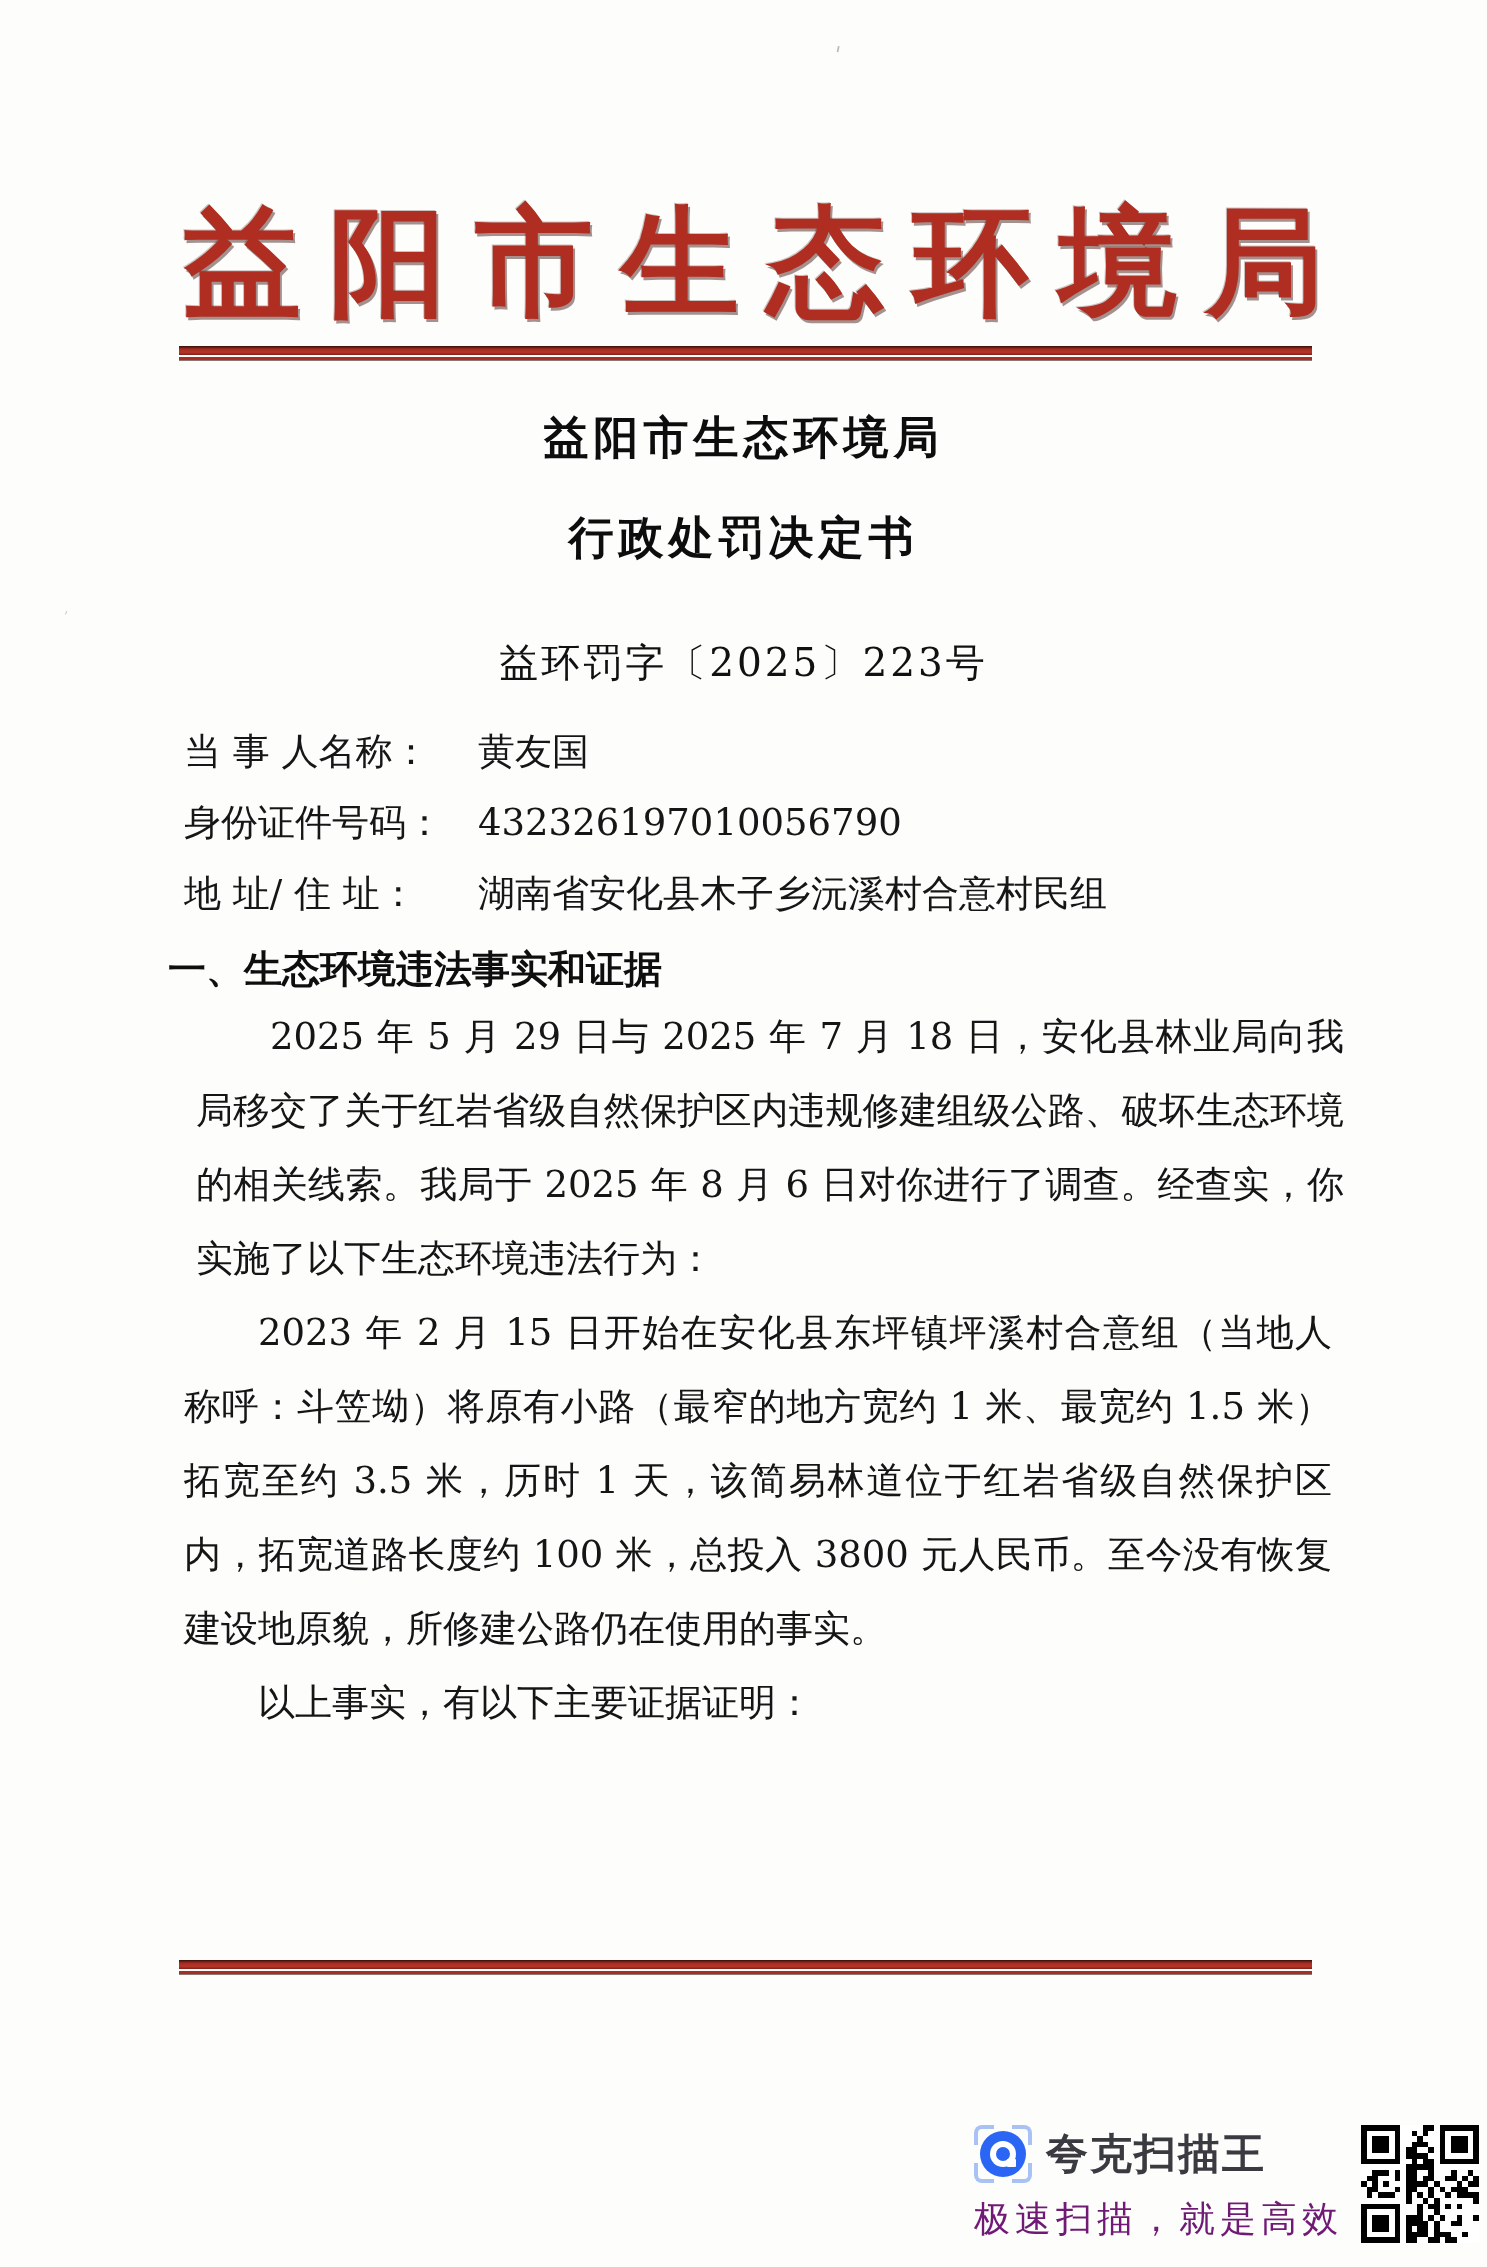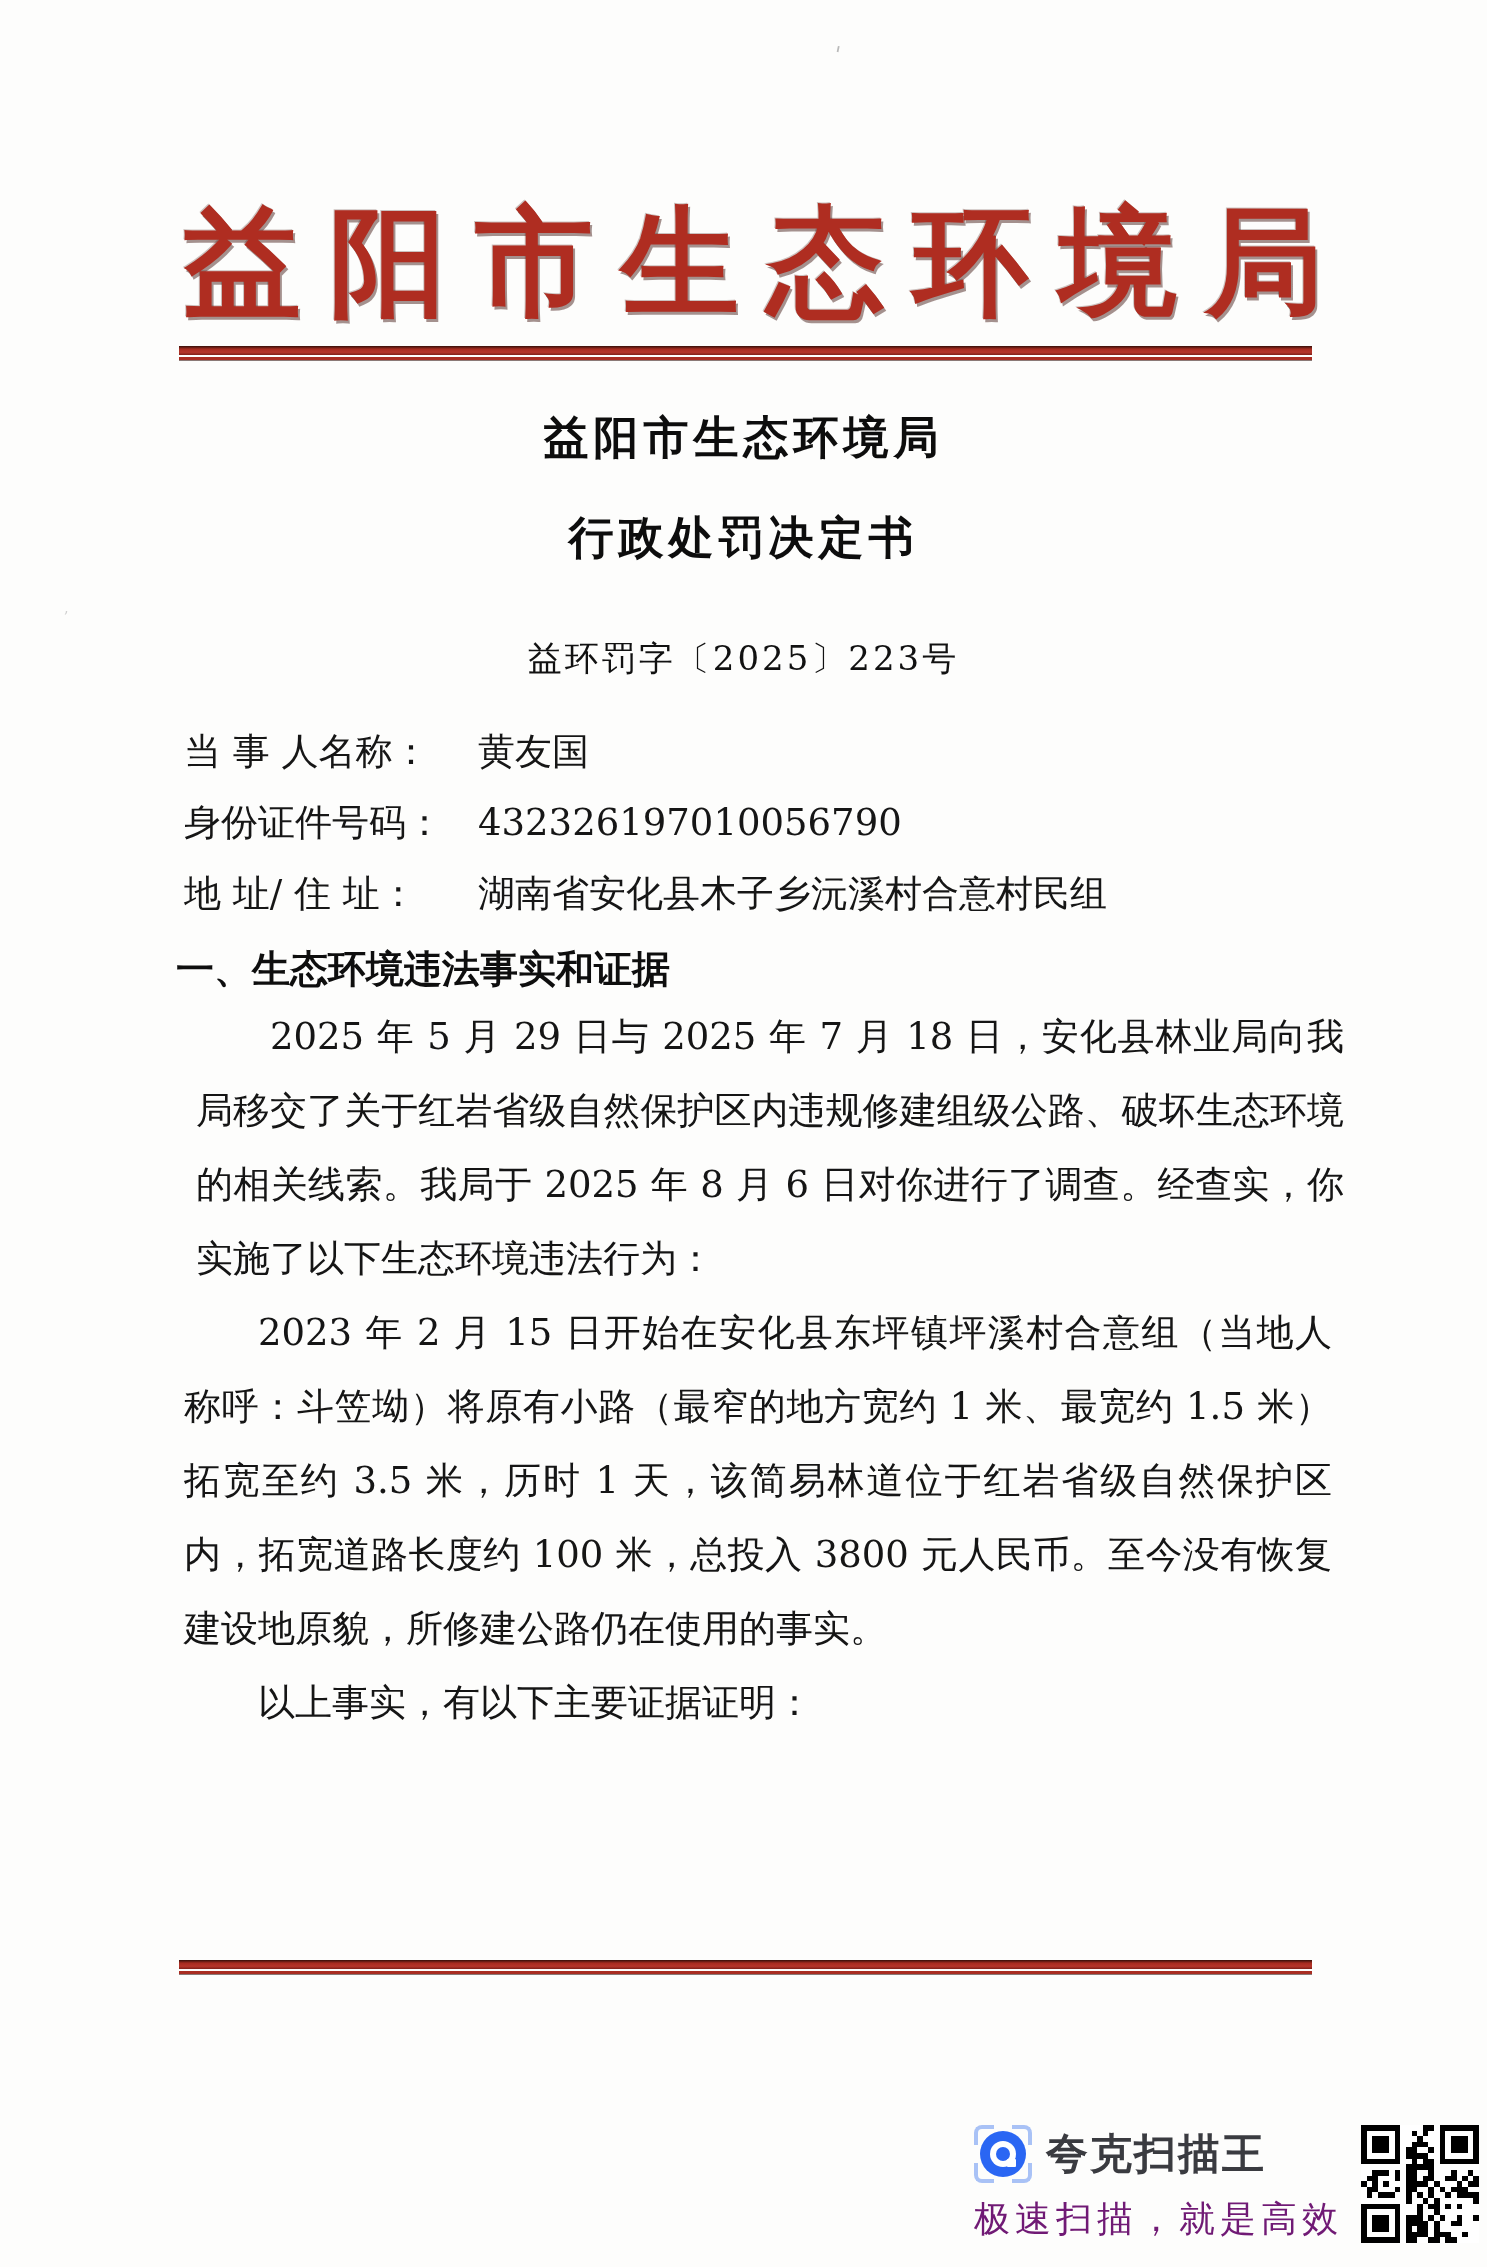--- a/index.html
+++ b/index.html
@@ -30,33 +30,33 @@
   
   .title1, .title2 {
     position:absolute; left:0; width:100%;
     text-align:center; font-weight:bold; color:#0d0d0d;
     font-size:45px; letter-spacing:5px; white-space:nowrap;
   }
   .title1 { top:408px; }
   .title2 { top:508px; }
   .docnum {
     position:absolute; top:636px; left:0; width:100%;
-    text-align:center; font-size:34px; color:#111; letter-spacing:3px;
+    text-align:center; font-size:39px; color:#111; letter-spacing:3px;
     white-space:nowrap;
   }
 
   
   .party { position:absolute; top:716px; left:184px; width:1150px; }
   .party-row { display:flex; height:71px; line-height:71px; font-size:37px; }
   .party-label { width:294px; flex:0 0 294px; white-space:pre; }
   .party-value { white-space:pre; }
 
   
   .sec-heading {
-    position:absolute; top:944px; left:176px;
+    position:absolute; top:944px; left:168px;
     font-size:38px; font-weight:bold; color:#0e0e0e; white-space:nowrap;
   }
   .para {
     position:absolute; left:184px; width:1148px;
     font-size:37px; line-height:74px; text-align:justify;
     text-indent:2em; color:#151515;
   }
   .para-1 { top:1000px;margin-left:12px; }
   .para-2 { top:1296px; }
   .para-3 { top:1666px; }

